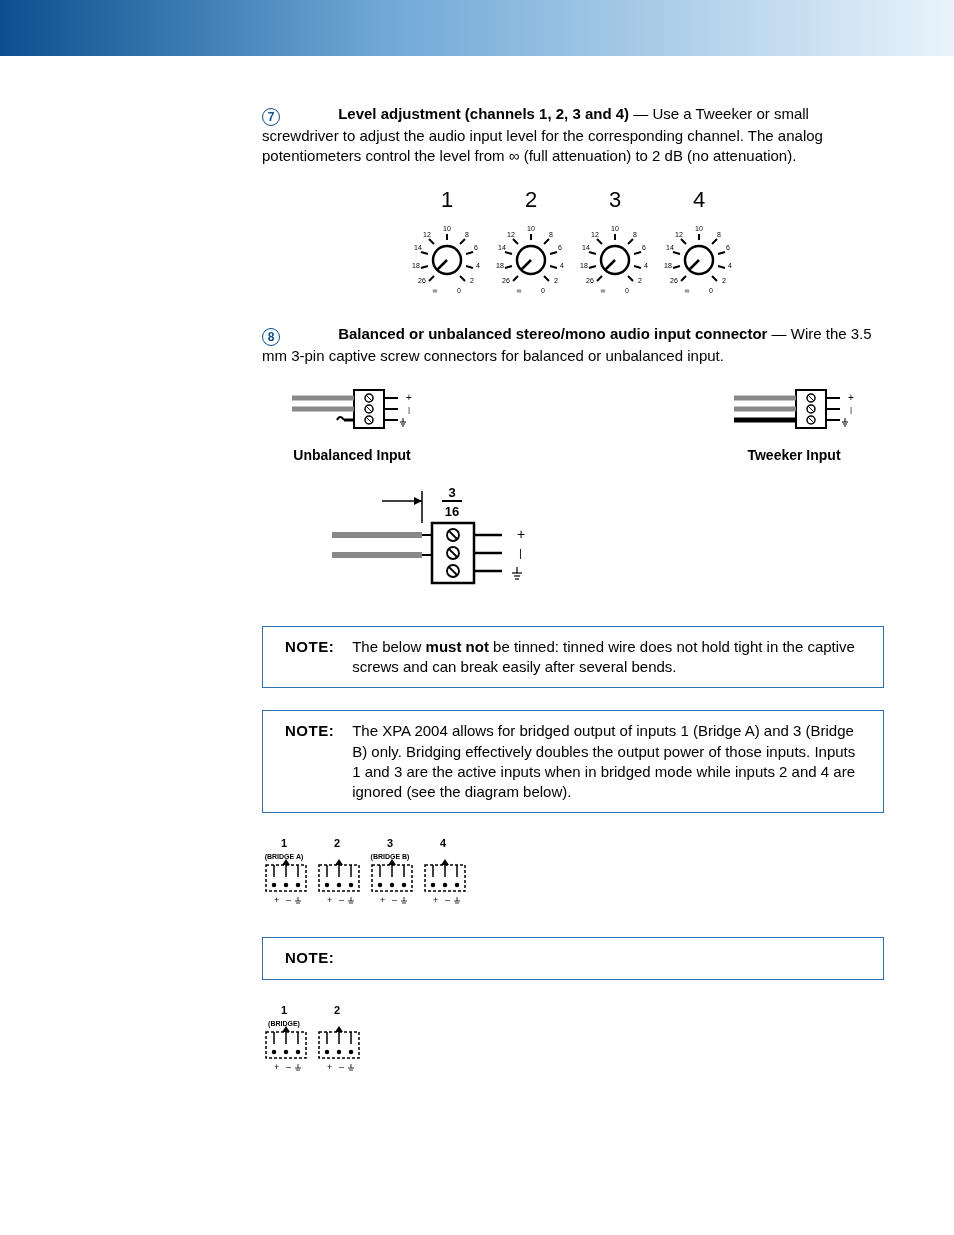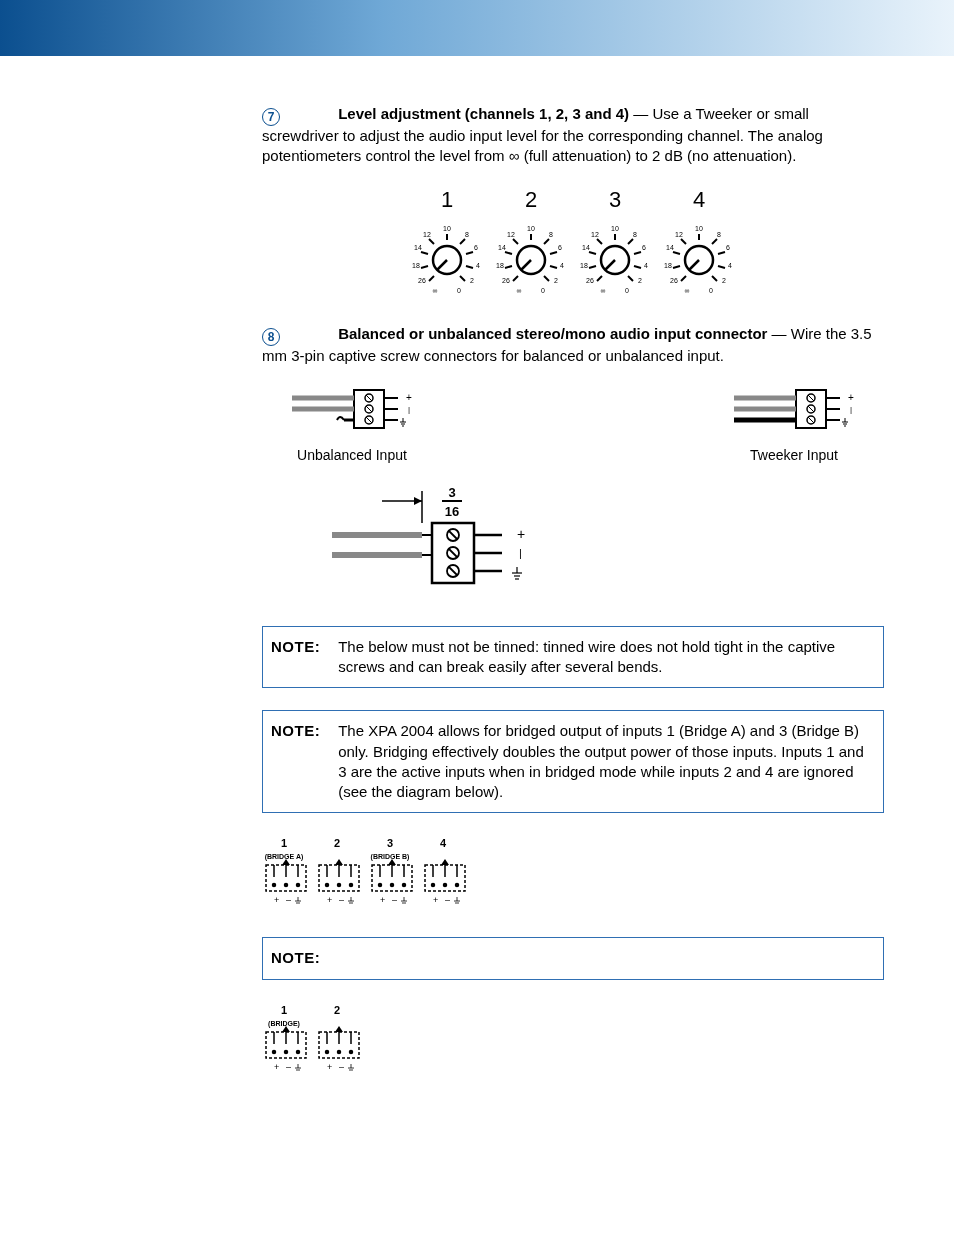--- a/index.html
+++ b/index.html
@@ -48,34 +48,34 @@
   .dial-num { font-size: 22px; margin-bottom: 2px; }
   .dial-svg { display: block; }
 
   .conn-row {
     display: flex;
     justify-content: space-between;
     margin: 18px 20px 6px 20px;
     align-items: flex-end;
   }
   .conn-block { text-align: center; }
-  .conn-cap { font-weight: normal; font-family: Arial, sans-serif; font-size: 14px; margin-top: 6px; }
+  .conn-cap { font-weight: bold; font-family: Arial, sans-serif; font-size: 14px; margin-top: 6px; }
 
   .second-conn { margin: 18px 0 28px 60px; }
 
   .note-box {
     border: 1.5px solid #2f6fb3;
-    padding: 10px 8px;
+    padding: 10px 22px;
     margin: 0 0 22px 0;
     display: flex;
     gap: 18px;
   }
   .note-label { font-weight: bold; font-size: 15px; flex: 0 0 auto; letter-spacing: 0.5px; }
   .note-text { flex: 1 1 auto; font-size: 15px; line-height: 1.35; }
-  .note-text b { font-weight: normal; }
+  .note-text b { font-weight: bold; }
 
   .bridge-block { margin: 0 0 22px 0; }
   .bridge-svg { display: block; }
   .infinity { font-size: 15px; }
 </style>
 </head>
 <body>
 
 <div class="page-top-bar"></div>
 

